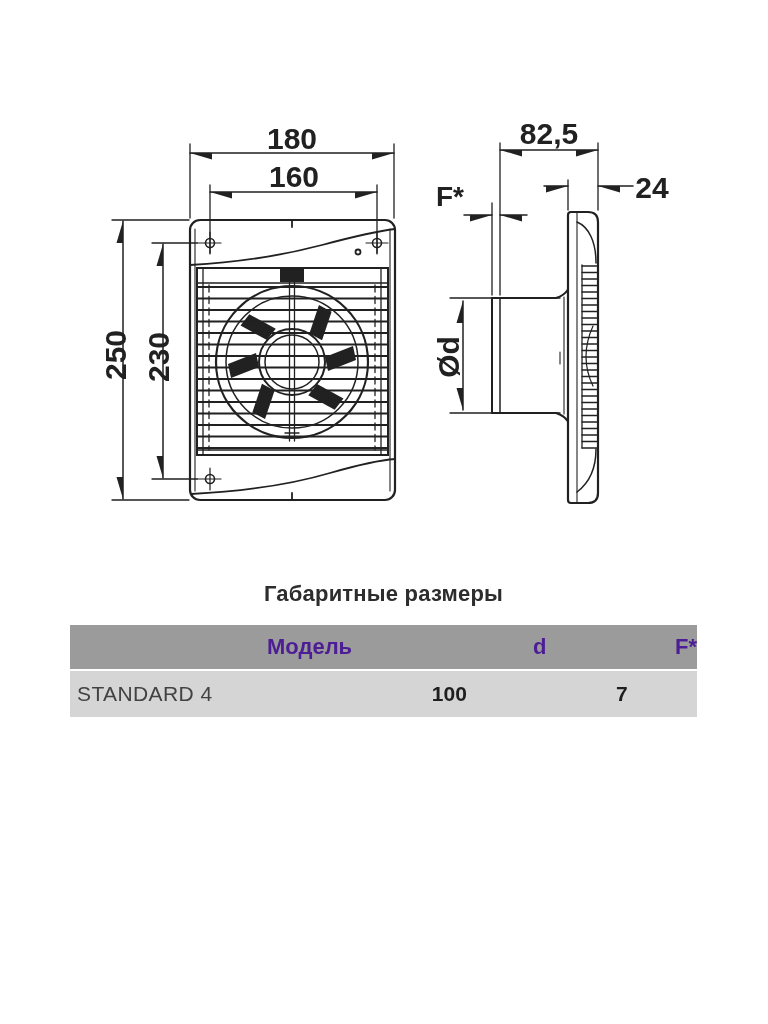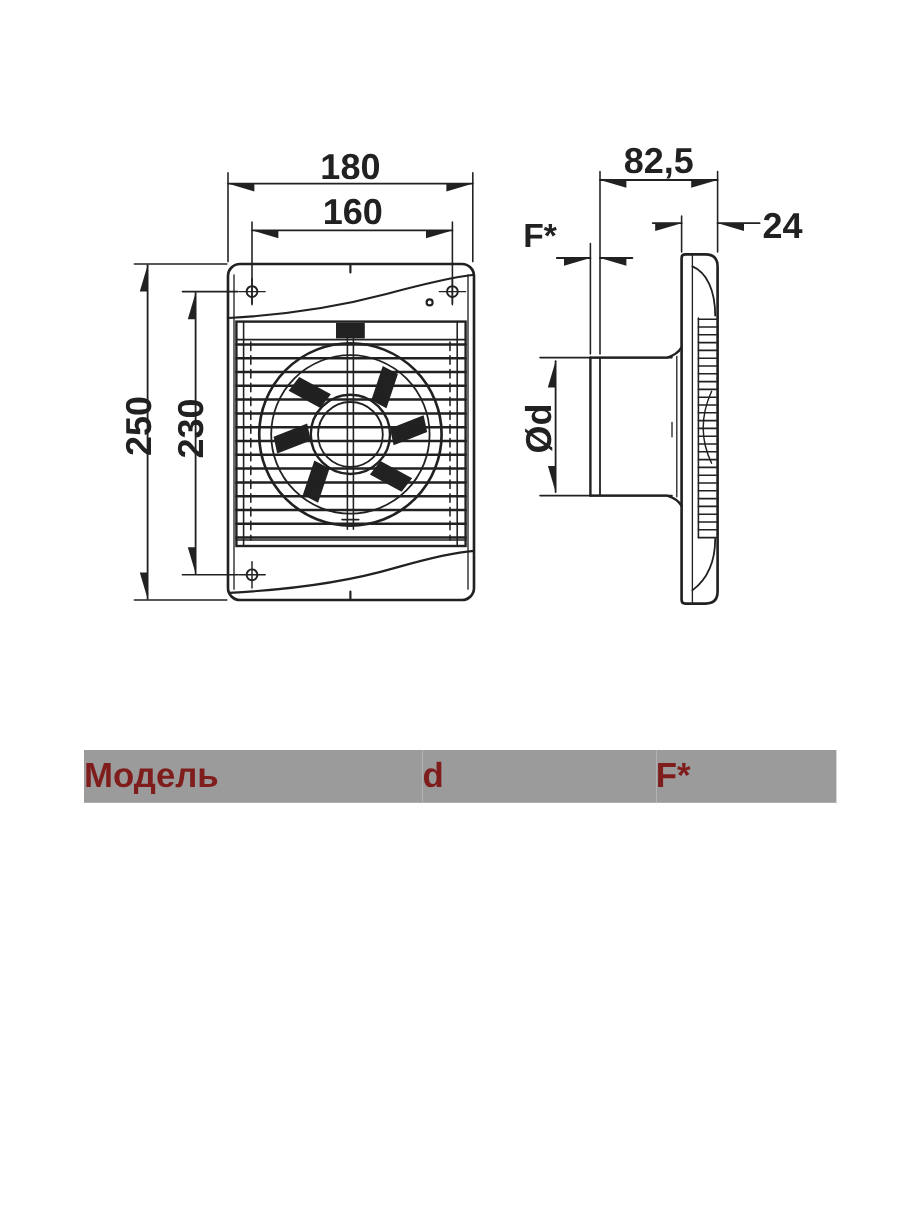--- a/index.html
+++ b/index.html
@@ -17,22 +17,22 @@
   .tbl-title{
     position:absolute;top:581px;left:70px;width:627px;
     text-align:center;font-size:22px;font-weight:bold;color:#2d2d2d;
     letter-spacing:0.2px;
   }
   table.dims{
     position:absolute;top:625px;left:70px;width:627px;
     border-collapse:collapse;table-layout:fixed;
   }
   table.dims th{
-    background:#9b9b9b;height:44px;font-size:29px;font-weight:bold;
-    color:#7f1d1d;text-align:left;padding:0;border-bottom:2px solid #ffffff;
+    background:#9b9b9b;height:44px;font-size:22px;font-weight:bold;
+    color:#4c1d95;text-align:right;padding:0;border-bottom:2px solid #ffffff;
   }
   table.dims td{
     height:46px;font-size:21px;padding:0;text-align:center;color:#1f1f1f;
   }
   table.dims tr.row-alt td{background:#d5d5d5;}
   table.dims td.model{
     text-align:left;padding-left:7px;font-weight:normal;color:#424242;
     letter-spacing:0.4px;
   }
   table.dims td.num{font-weight:bold;}
@@ -144,30 +144,36 @@
         <line x1="463" y1="301" x2="463" y2="410" marker-start="url(#ah-start)" marker-end="url(#ah-end)"></line>
       </g>
 
       <text class="dim-txt" x="549" y="144" text-anchor="middle" stroke="none">82,5</text>
       <text class="dim-txt" x="652" y="198" text-anchor="middle" stroke="none">24</text>
       <text class="dim-txt-sm" x="450" y="206" text-anchor="middle" stroke="none">F*</text>
       <text class="dim-txt" transform="translate(459,357) rotate(-90)" text-anchor="middle" stroke="none">Ød</text>
     </g>
   </svg>
 
+  <div class="tbl-title">Габаритные размеры</div>
 
   <table class="dims">
     <colgroup>
       <col style="width:45%">
       <col style="width:31%">
       <col style="width:24%">
     </colgroup>
     <thead>
       <tr>
         <th>Модель</th>
         <th>d</th>
         <th>F*</th>
       </tr>
     </thead>
     <tbody>
+      <tr class="row-alt">
+        <td class="model">STANDARD 4</td>
+        <td class="num">100</td>
+        <td class="num">7</td>
+      </tr>
     </tbody>
   </table>
 </div>
 
 </body></html>

